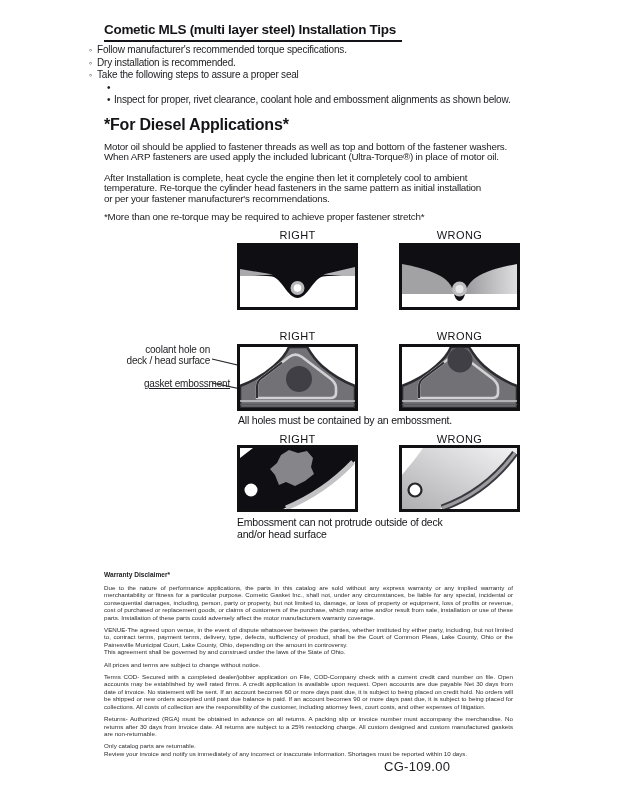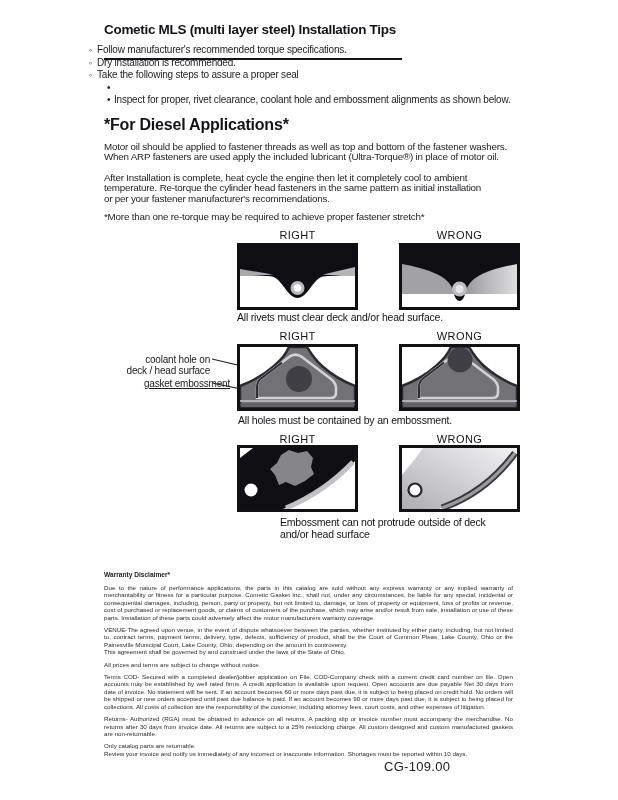--- a/index.html
+++ b/index.html
@@ -3,40 +3,40 @@
 <meta charset="utf-8">
 <style>
   * { margin:0; padding:0; box-sizing:border-box; }
   html,body { background:#ffffff; }
   body { font-family:"Liberation Sans", sans-serif; color:#222226; }
   .page { position:relative; width:618px; height:800px; background:#fff; overflow:hidden; }
 
   .abs { position:absolute; }
 
   .title { left:104px; top:22px; font-size:13.5px; font-weight:bold; letter-spacing:-0.3px;
-           color:#141418; border-bottom:2px solid #141418; padding-bottom:21px; padding-right:6px; }
+           color:#141418; border-bottom:2px solid #141418; padding-bottom:3px; padding-right:6px; }
 
   .bullets { left:89px; top:44px; font-size:10px; letter-spacing:-0.2px; color:#1d1d21; }
   .b-row { display:flex; align-items:flex-start; height:12.6px; line-height:12.6px; white-space:nowrap; }
   .b-row.sub { padding-left:18px; }
   .b-mark { width:8px; font-size:9px; line-height:12.6px; color:#1d1d21; }
   .b-row.sub .b-mark { width:7px; font-size:10px; }
 
   .diesel-h { left:104px; top:116px; font-size:16px; font-weight:bold; letter-spacing:-0.2px; color:#141418; }
   .para { left:104px; font-size:9.8px; line-height:10.4px; letter-spacing:-0.2px; color:#1d1d21; white-space:pre-line;margin-top:7px; }
   .p1 { top:135px; }
   .p2 { top:166px; }
   .p3 { top:205px; }
 
   .rw-label { width:121px; text-align:center; font-size:11px; letter-spacing:0.4px; color:#141418; }
   .panel { width:121px; height:67px; display:block; }
   .caption { font-size:10.5px; letter-spacing:-0.2px; line-height:12px; color:#141418; white-space:pre-line; }
 
   .ann { text-align:right; font-size:10px; line-height:10.8px; letter-spacing:-0.2px; color:#1d1d21; white-space:pre-line; }
-  .ann-coolant { right:408px; top:345px;margin-top:10px; }
+  .ann-coolant { right:408px; top:345px; }
   .ann-emboss  { right:388px; top:379px;text-decoration:underline; }
 
   .legal { left:104px; top:571px; width:409px; color:#2c2c30; }
   .legal h4 { font-size:6.6px; font-weight:bold; margin-bottom:6px; color:#1d1d21; }
   .legal p { font-size:6.2px; line-height:7.4px; margin-bottom:5px; text-align:justify; white-space:pre-line; }
 
   .footer-code { left:384px; top:759px; font-size:13px; letter-spacing:0.3px; color:#222226; }
 </style>
 </head>
 <body>
@@ -98,21 +98,20 @@
     <rect width="121" height="67" fill="#0e0e13"></rect>
     <path d="M3,21 C25,25 38,30 46,36 C51,40 54,45 55,51 L3,51 Z" fill="#a2a2a5"></path>
     <path d="M118,21 C96,25 83,30 75,36 C70,40 67,45 66,51 L118,51 Z" fill="url(#gDeck)"></path>
     <rect x="3" y="51" width="115" height="13" fill="#ffffff"></rect>
     <path d="M55,51 C56,55 58,58 60.5,58 C63,58 65,55 66,51 Z" fill="#0e0e13"></path>
     <circle cx="60.5" cy="46" r="7.5" fill="#bdbdc0"></circle>
     <circle cx="60.5" cy="46" r="4" fill="#e6e6e8"></circle>
     <rect x="1.5" y="1.5" width="118" height="64" fill="none" stroke="#0e0e13" stroke-width="3"></rect>
   </svg>
 
-  <div class="abs caption" style="left:237px; top:311px;">All rivets must clear deck and/or head surface.</div>
 
   <div class="abs rw-label" style="left:237px; top:330px;">RIGHT</div>
   <div class="abs rw-label" style="left:399px; top:330px;">WRONG</div>
 
   <div class="abs ann ann-coolant">coolant hole on
 deck / head surface</div>
   <div class="abs ann ann-emboss">gasket embossment</div>
 
   <svg class="abs" style="left:205px; top:350px; width:100px; height:50px;" viewBox="0 0 100 50">
     <line x1="7" y1="9" x2="92" y2="29" stroke="#26262b" stroke-width="1.2"></line>
@@ -165,21 +164,21 @@
       </linearGradient>
     </defs>
     <rect width="121" height="67" fill="#ffffff"></rect>
     <path d="M24,3 L118,3 L118,12 C97,38 70,56 40,64 L3,64 L3,30 C11,20 18,12 24,3 Z" fill="url(#gBand)"></path>
     <path d="M43,63 C71,53 97,34 116,8" fill="none" stroke="#39393e" stroke-width="7"></path>
     <path d="M43,63 C71,53 97,34 116,8" fill="none" stroke="#9c9ca0" stroke-width="3"></path>
     <circle cx="16" cy="45" r="6.5" fill="#ffffff" stroke="#26262b" stroke-width="2.2"></circle>
     <rect x="1.5" y="1.5" width="118" height="64" fill="none" stroke="#111114" stroke-width="3"></rect>
   </svg>
 
-  <div class="abs caption" style="left:237px; top:516px;margin-left:43px;">Embossment can not protrude outside of deck
+  <div class="abs caption" style="left:237px; top:516px;">Embossment can not protrude outside of deck
 and/or head surface</div>
 
   <div class="abs legal">
     <h4>Warranty Disclaimer*</h4>
     <p>Due to the nature of performance applications, the parts in this catalog are sold without any express warranty or any implied warranty of merchantability or fitness for a particular purpose.  Cometic Gasket Inc., shall not, under any circumstances, be liable for any special, incidental or consequential damages, including, person, party or property, but not limited to, damage, or loss of property or equipment, loss of profits or revenue, cost of purchased or replacement goods, or claims of customers of the purchase, which may arise and/or result from sale, installation or use of these parts.  Installation of these parts could adversely affect the motor manufacturers warranty coverage.</p>
     <p>VENUE-The agreed upon venue, in the event of dispute whatsoever between the parties, whether instituted by either party, including, but not limited to, contract terms, payment terms, delivery, type, defects, sufficiency of product, shall be the Court of Common Pleas, Lake County, Ohio or the Painesville Municipal Court, Lake County, Ohio, depending on the amount in controversy.
 This agreement shall be governed by and construed under the laws of the State of Ohio.</p>
     <p>All prices and terms are subject to change without notice.</p>
     <p>Terms COD- Secured with a completed dealer/jobber application on File, COD-Company check with a current credit card number on file.  Open accounts may be established by well rated firms.  A credit application is available upon request.  Open accounts are due payable Net 30 days from date of invoice.  No statement will be sent.  If an account becomes 60 or more days past due, it is subject to being placed on credit hold.  No orders will be shipped or new orders accepted until past due balance is paid.  If an account becomes 90 or more days past due, it is subject to being placed for collections.  All costs of collection are the responsibility of the customer, including attorney fees, court costs, and other expenses of litigation.</p>
     <p>Returns- Authorized (RGA) must be obtained in advance on all returns.  A packing slip or invoice number must accompany the merchandise.  No returns after 30 days from invoice date.  All returns are subject to a 25% restocking charge.  All custom designed and custom manufactured gaskets are non-returnable.</p>

